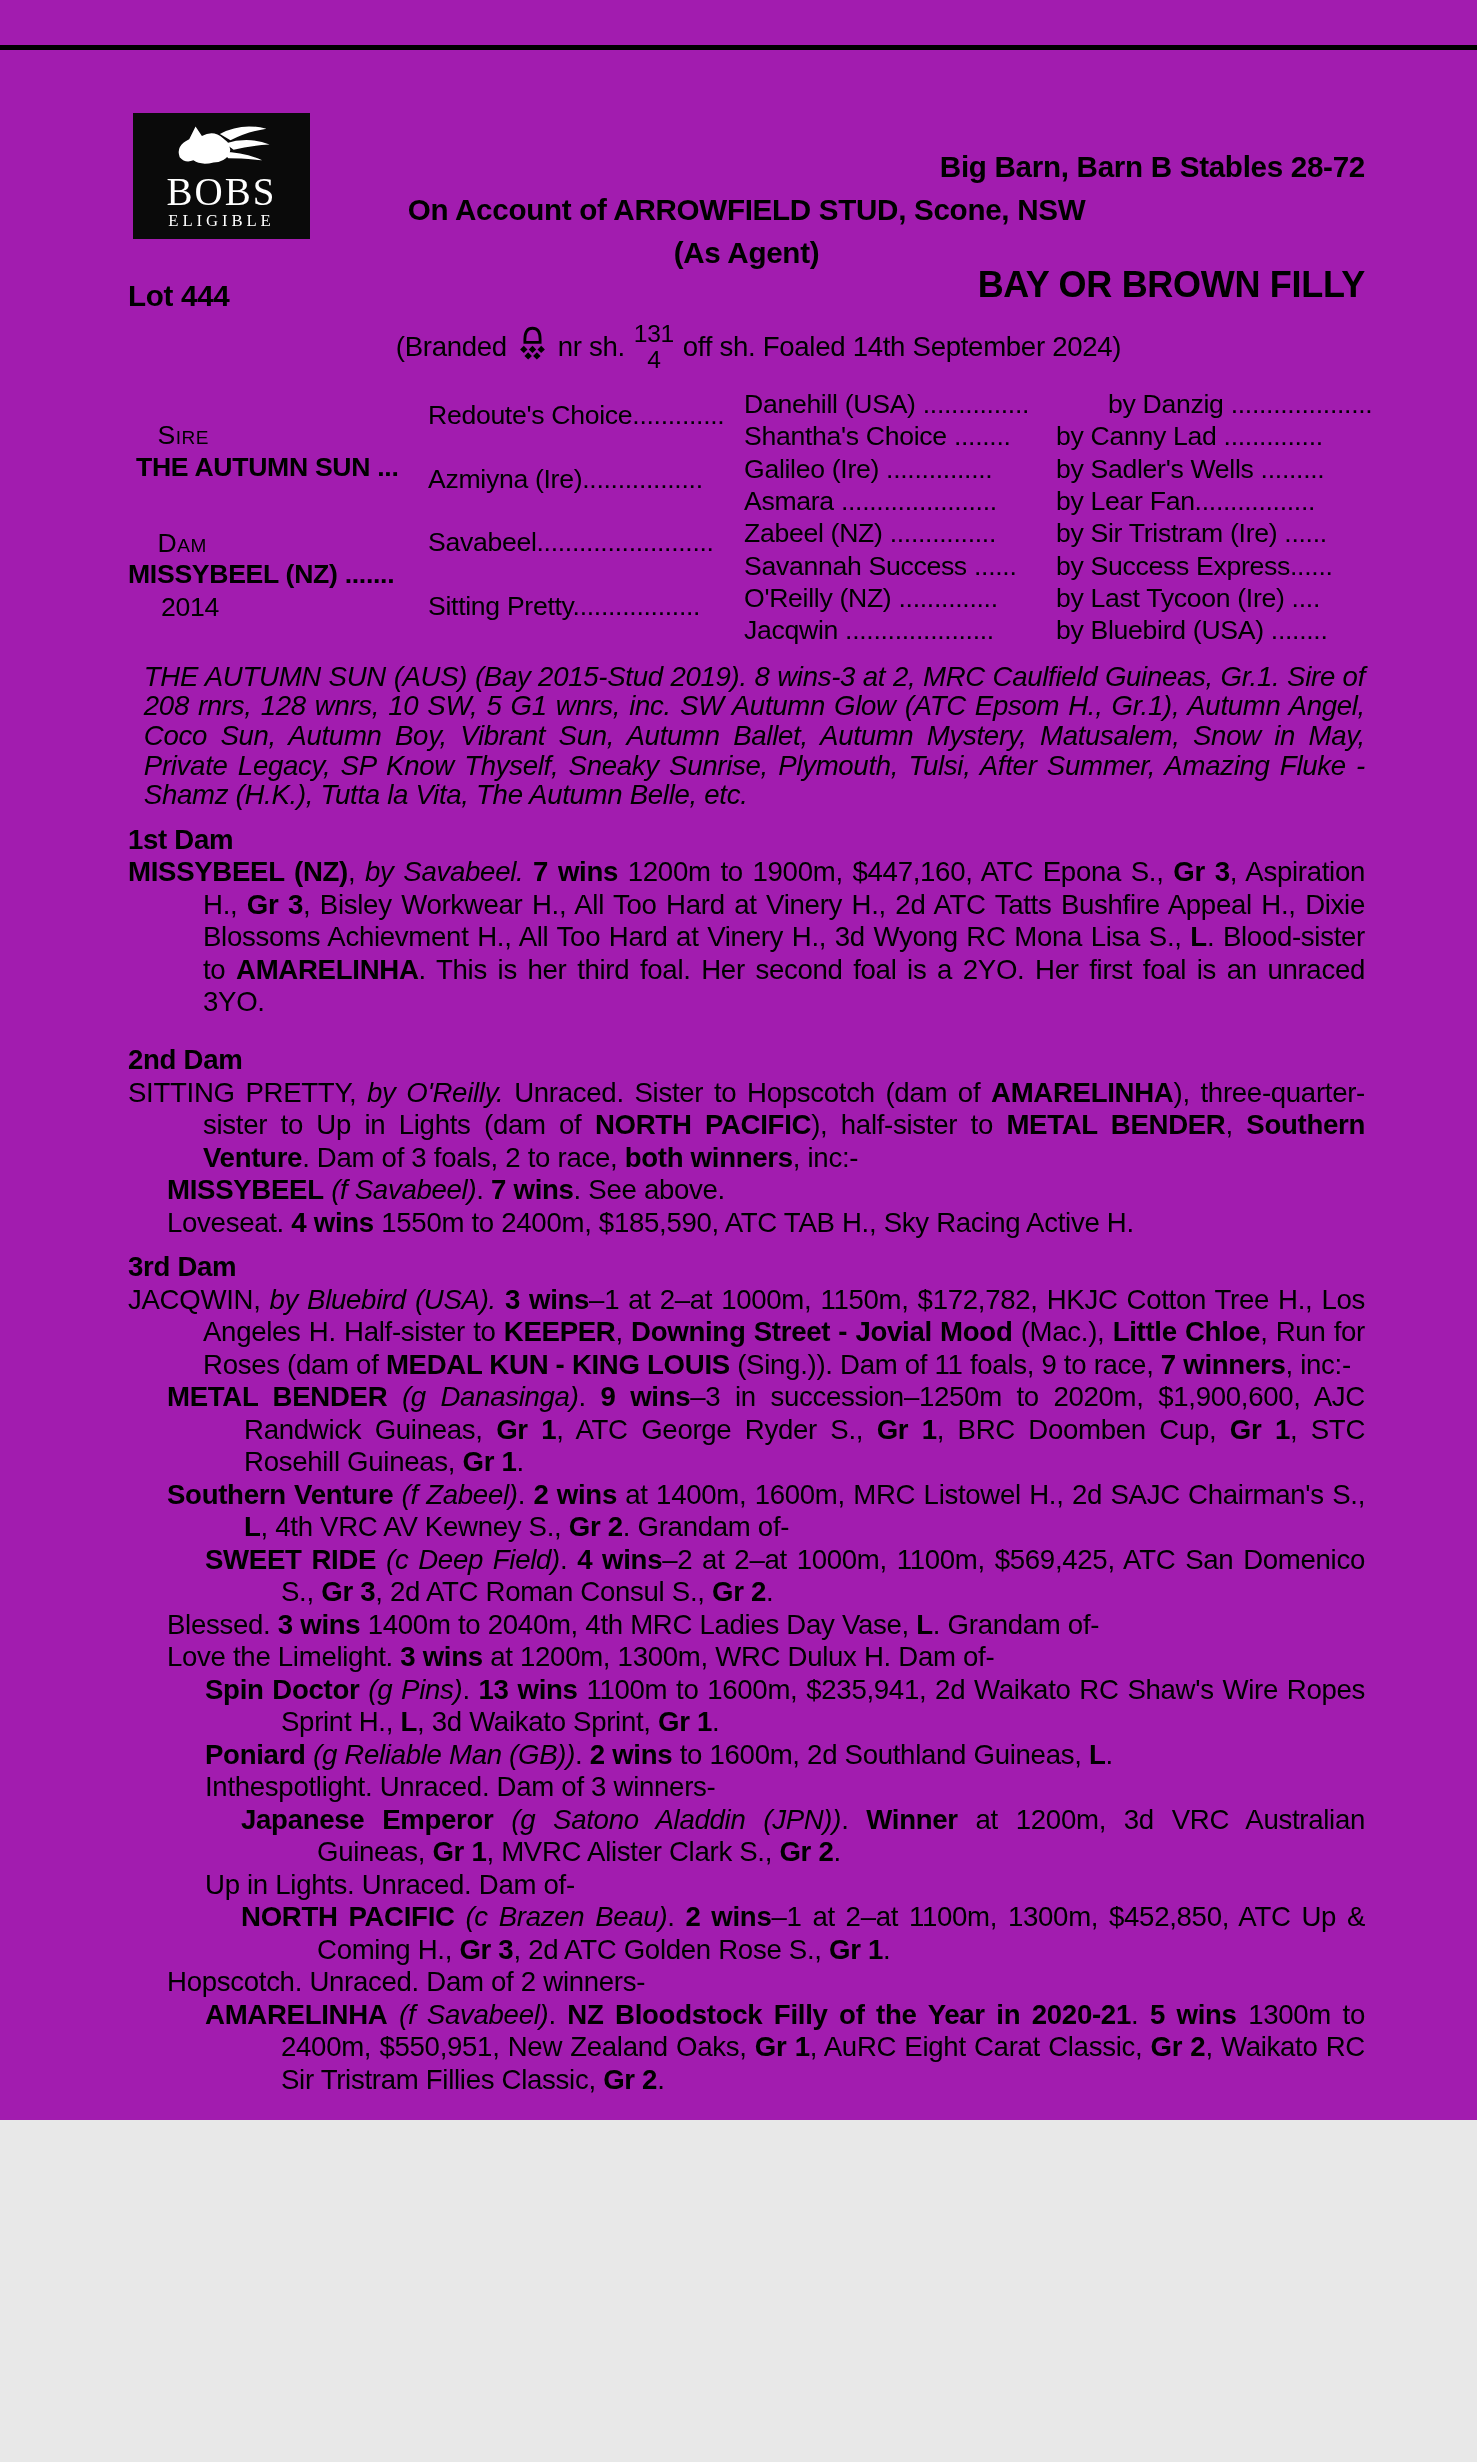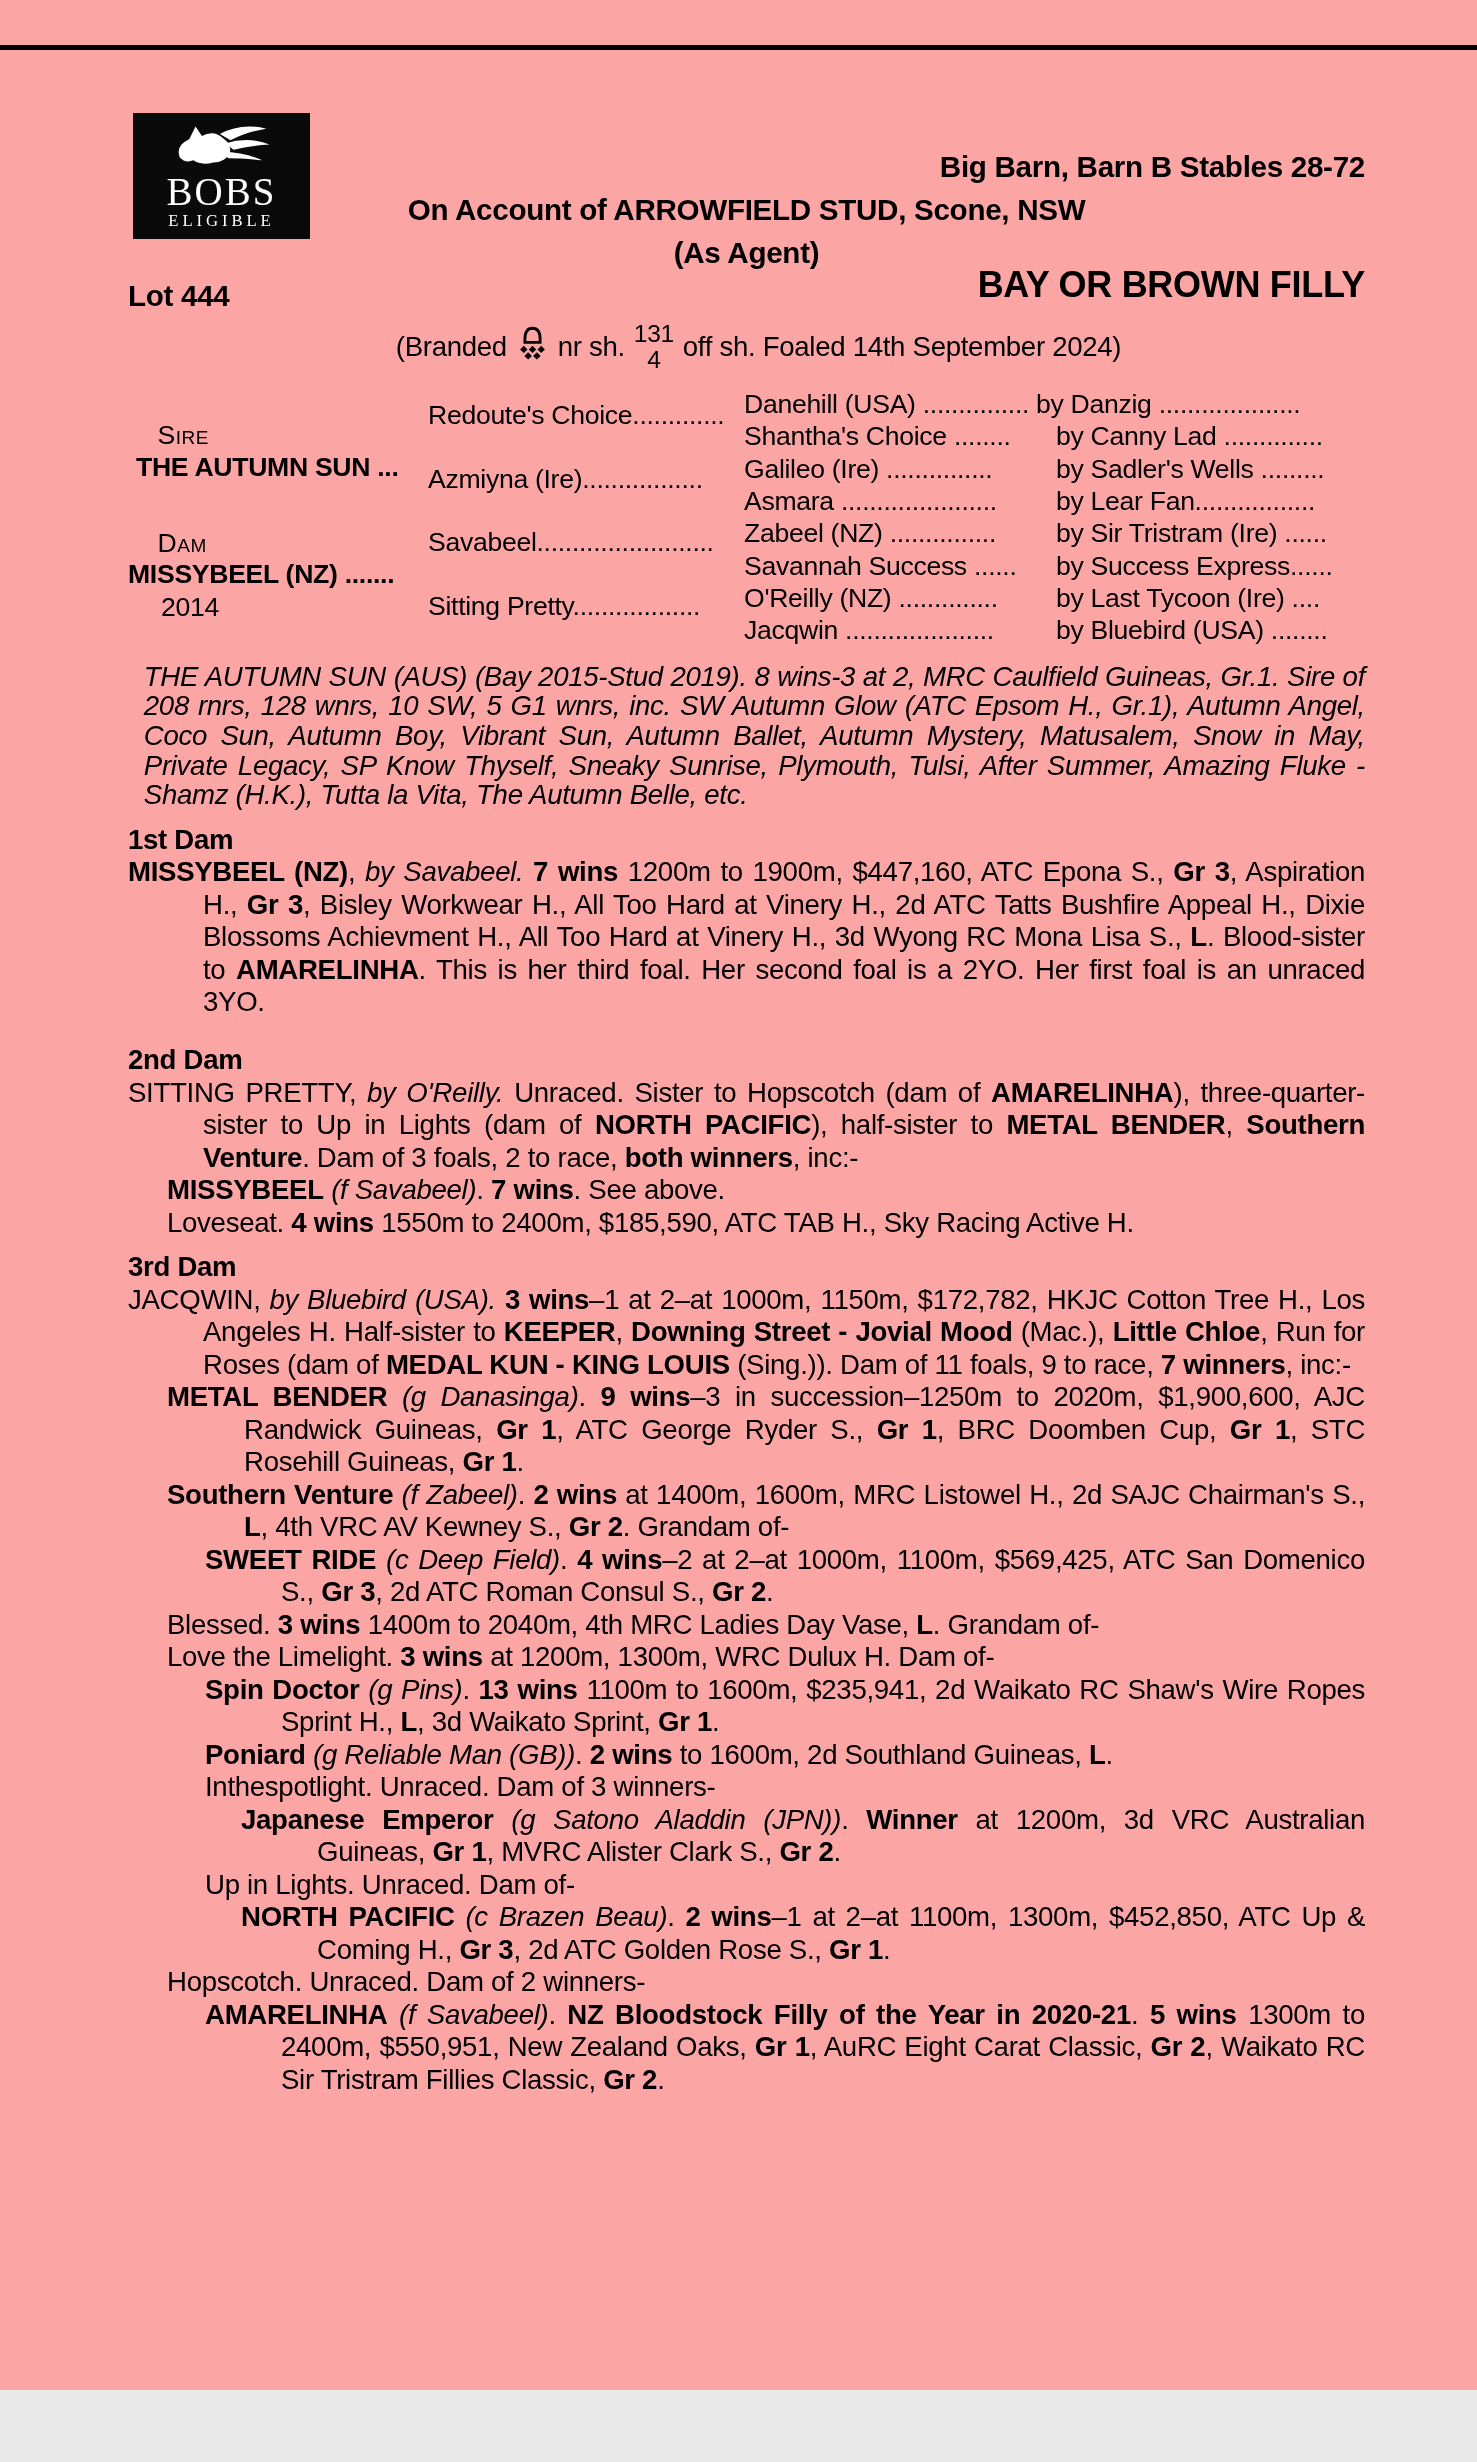--- a/index.html
+++ b/index.html
@@ -1,17 +1,17 @@
 <!DOCTYPE html>
 <html><head>
 <meta charset="utf-8">
 <style>
   html,body{margin:0;padding:0;background:#e8e8e8;}
   .page{
-    position:relative;width:1478px;height:2390px;background:#fca5a5;
+    position:relative;width:1478px;height:2120px;background:#a21caf;
     font-family:"Liberation Sans","DejaVu Sans",sans-serif;color:#000;
     letter-spacing:-0.3px;overflow:hidden;margin:0 auto;
   }
   .rule{position:absolute;left:0;width:1478px;height:4.9px;background:#000;}
   .rule.top{top:45px;}
   .rule.bottom{top:2413px;}
 
   
   .logo{position:absolute;left:133px;top:113px;width:177px;height:126px;background:#0a0a0a;
         display:flex;flex-direction:column;align-items:center;justify-content:flex-start;padding-top:3.9px;box-sizing:border-box;}
@@ -113,21 +113,21 @@
         <div class="ped-cell" style="left: 616px; top: 2px;">Danehill (USA) ...............</div>
         <div class="ped-cell" style="left: 616px; top: 34px;">Shantha's Choice ........</div>
         <div class="ped-cell" style="left: 616px; top: 67px;">Galileo (Ire) ...............</div>
         <div class="ped-cell" style="left: 616px; top: 99px;">Asmara ......................</div>
         <div class="ped-cell" style="left: 616px; top: 131px;">Zabeel (NZ) ...............</div>
         <div class="ped-cell" style="left: 616px; top: 164px;">Savannah Success ......</div>
         <div class="ped-cell" style="left: 616px; top: 196px;">O'Reilly (NZ) ..............</div>
         <div class="ped-cell" style="left: 616px; top: 228px;">Jacqwin .....................</div>
       </div>
     <div>
-        <div class="ped-cell" style="left: 908px; top: 2px;">by Danzig ....................</div>
+        <div class="ped-cell" style="left: 980px; top: 2px;">by Danzig ....................</div>
         <div class="ped-cell" style="left: 928px; top: 34px;">by Canny Lad ..............</div>
         <div class="ped-cell" style="left: 928px; top: 67px;">by Sadler's Wells .........</div>
         <div class="ped-cell" style="left: 928px; top: 99px;">by Lear Fan.................</div>
         <div class="ped-cell" style="left: 928px; top: 131px;">by Sir Tristram (Ire) ......</div>
         <div class="ped-cell" style="left: 928px; top: 164px;">by Success Express......</div>
         <div class="ped-cell" style="left: 928px; top: 196px;">by Last Tycoon (Ire) ....</div>
         <div class="ped-cell" style="left: 928px; top: 228px;">by Bluebird (USA) ........</div>
       </div>
   </div>
 

